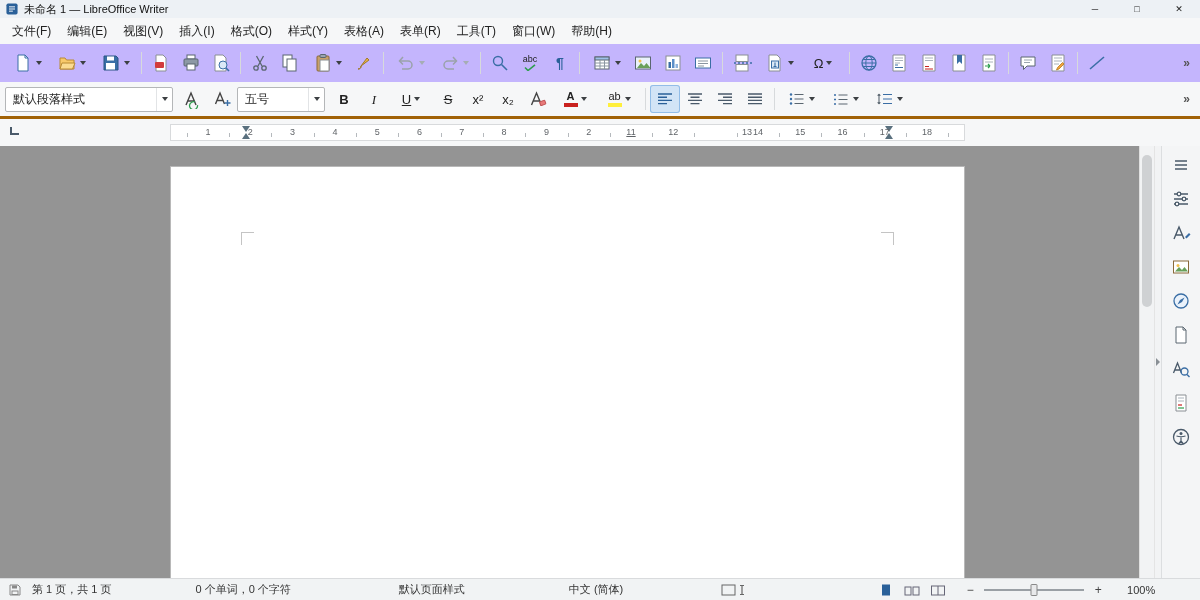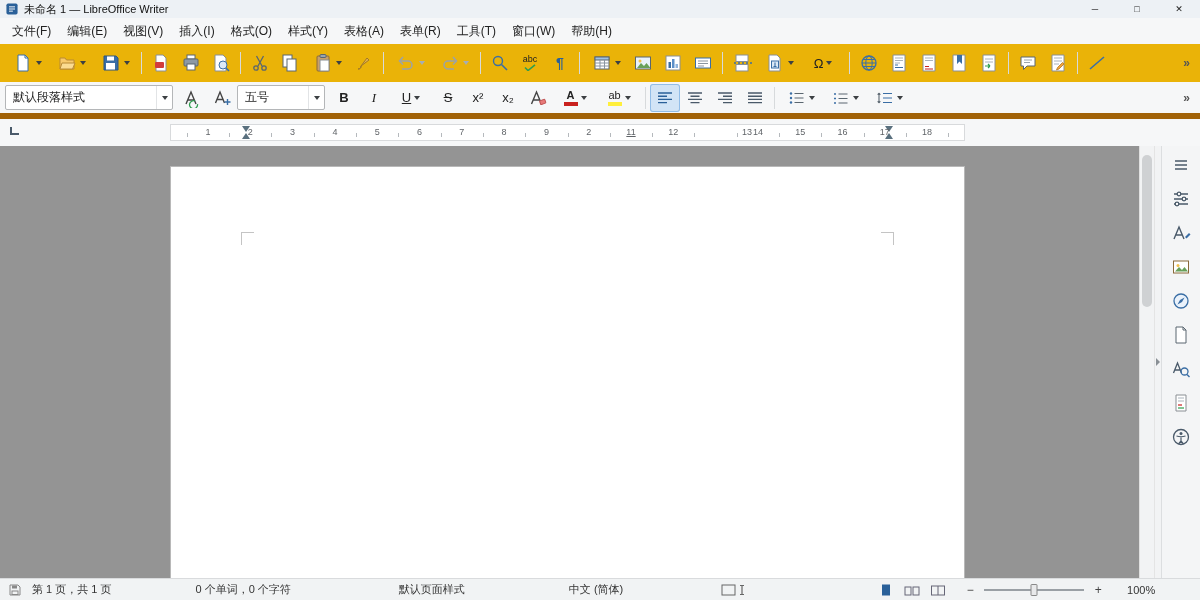--- a/index.html
+++ b/index.html
@@ -9,22 +9,22 @@
 
 .titlebar{height:18px;background:#edf1f5;display:flex;align-items:center;gap:6px;padding-left:6px;flex:0 0 auto}
 .appicon{width:12px;height:12px;flex:0 0 auto}
 .title{font-size:11px;color:#111;white-space:nowrap}
 .winctrl{margin-left:auto;display:flex;height:100%}
 .winbtn{width:42px;display:flex;align-items:center;justify-content:center;font-size:9px;color:#222}
 
 .menubar{height:26px;display:flex;align-items:center;padding:0 4px;font-size:12px;background:#f6f7f8;flex:0 0 auto}
 .menu-item{padding:3px 8px;border-radius:3px;white-space:nowrap}
 
-.toolbar{height:38px;display:flex;align-items:center;padding:0 5px;background:#eab308;flex:0 0 auto}
-.fmtbar{height:37px;display:flex;align-items:center;padding:0 5px;background:#f6f7f8;border-bottom:6px solid #a16207;flex:0 0 auto}
+.toolbar{height:38px;display:flex;align-items:center;padding:0 5px;background:#c4b5fd;flex:0 0 auto}
+.fmtbar{height:37px;display:flex;align-items:center;padding:0 5px;background:#f6f7f8;border-bottom:3px solid #a16207;flex:0 0 auto}
 .tbtn{height:28px;width:30px;display:flex;align-items:center;justify-content:center;border-radius:3px;flex:0 0 auto}
 .tbtn.withdrop{width:44px}
 .tbtn.active{background:#d2e4f6;box-shadow:inset 0 0 0 1px #92bde8}
 .ic{width:20px;height:20px;flex:0 0 auto}
 .ic14{width:18px;height:14px;flex:0 0 auto}
 .caret{width:0;height:0;border-left:3.5px solid transparent;border-right:3.5px solid transparent;border-top:4px solid #3c4043;margin-left:3px;flex:0 0 auto}
 .caret.dis{border-top-color:#a6adb4}
 .tsep{width:1px;height:22px;background:#d7dadc;margin:0 4px;flex:0 0 auto}
 .ovf{margin-left:auto;margin-right:6px;font-size:12px;font-weight:bold;color:#555;letter-spacing:-1px;flex:0 0 auto}
 .glyph{font-size:13px;color:#222;line-height:1}

